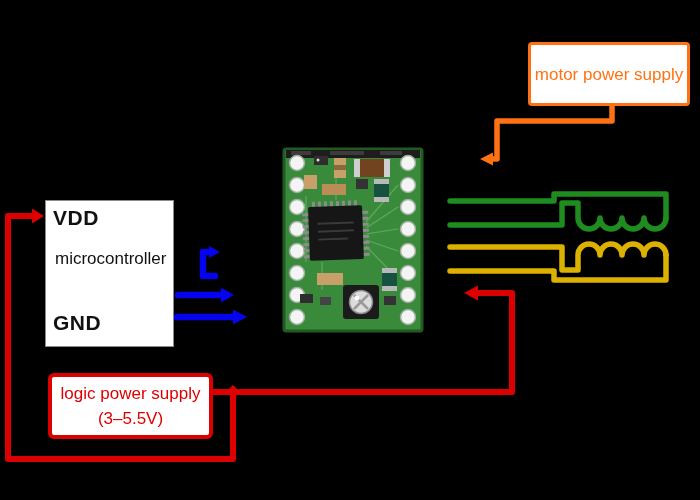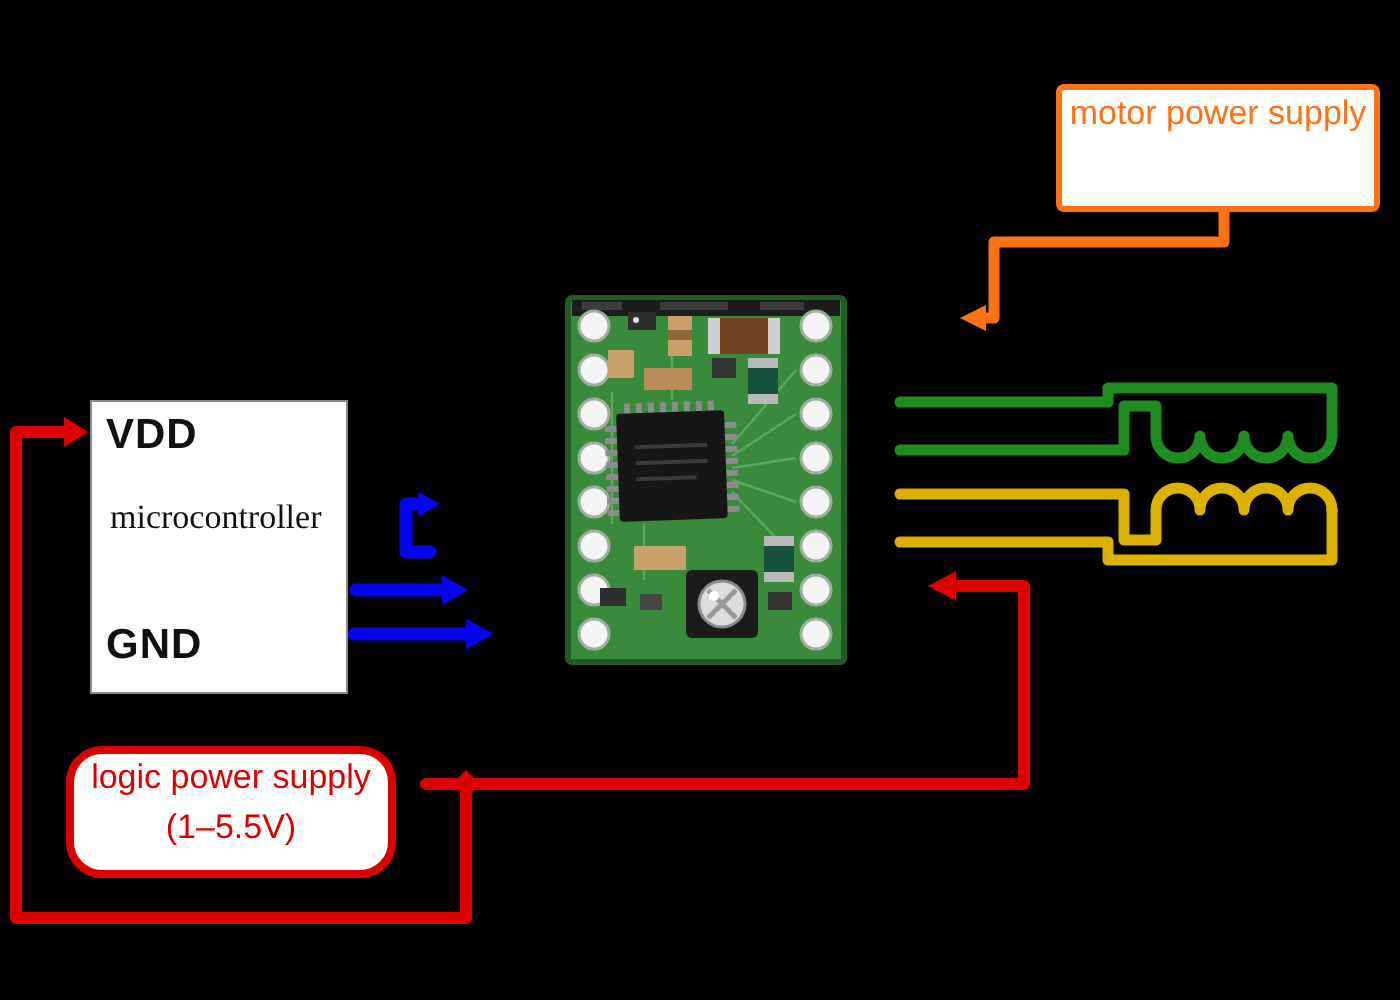--- a/index.html
+++ b/index.html
@@ -20,24 +20,24 @@
   .w-yellow{stroke:var(--wire-yellow);stroke-width:5.5;}
   .w-orange{stroke:var(--wire-orange);stroke-width:5.5;}
   .h-red{fill:var(--wire-red);}
   .h-blue{fill:var(--wire-blue);}
   .h-orange{fill:var(--wire-orange);}
   .labelbox{position:absolute;background:#fff;box-sizing:border-box;text-align:center;}
   .mcu-box{left:45px;top:200px;width:129px;height:147px;border:1px solid #8a8a8a;color:#111;text-align:left;}
   .mcu-box .pin{position:absolute;left:7px;font-size:21px;font-weight:bold;letter-spacing:0.5px;}
   .mcu-box .pin.vdd{top:5px;}
   .mcu-box .pin.gnd{bottom:11px;}
-  .mcu-box .chipname{position:absolute;left:9px;top:48px;font-size:17px;font-family:Liberation Serif, serif;}
-  .supply{display:flex;flex-direction:column;gap:2px;font-size:17px;line-height:23px;}
+  .mcu-box .chipname{position:absolute;left:9px;top:48px;font-size:17px;}
+  .supply{display:flex;flex-direction:column;justify-content:center;gap:2px;font-size:17px;line-height:23px;}
   .motor-box{left:528px;top:42px;width:162px;height:64px;border:3px solid var(--wire-orange);border-radius:4px;color:var(--wire-orange);}
-  .logic-box{left:33px;top:373px;width:165px;height:66px;border:4px solid var(--wire-red);border-radius:18px;color:var(--wire-red);}
+  .logic-box{left:48px;top:373px;width:165px;height:66px;border:4px solid var(--wire-red);border-radius:6px;color:var(--wire-red);}
 </style>
 </head>
 <body>
 
 <div id="stage">
 
   <svg width="700" height="500" viewBox="0 0 700 500">
 
     <g>
       <path class="wire w-red" d="M32 216 H8 V459 H233 V392 M213 392 H512 V293 H478"></path>
@@ -188,16 +188,16 @@
     <span class="chipname">microcontroller</span>
     <span class="pin gnd">GND</span>
   </div>
 
   <div class="labelbox supply motor-box">
     <span>motor power supply</span>
   </div>
 
   <div class="labelbox supply logic-box">
     <span>logic power supply</span>
-    <span>(1–5.5V)</span>
+    <span>(3–5.5V)</span>
   </div>
 
 </div>
 
 </body></html>

